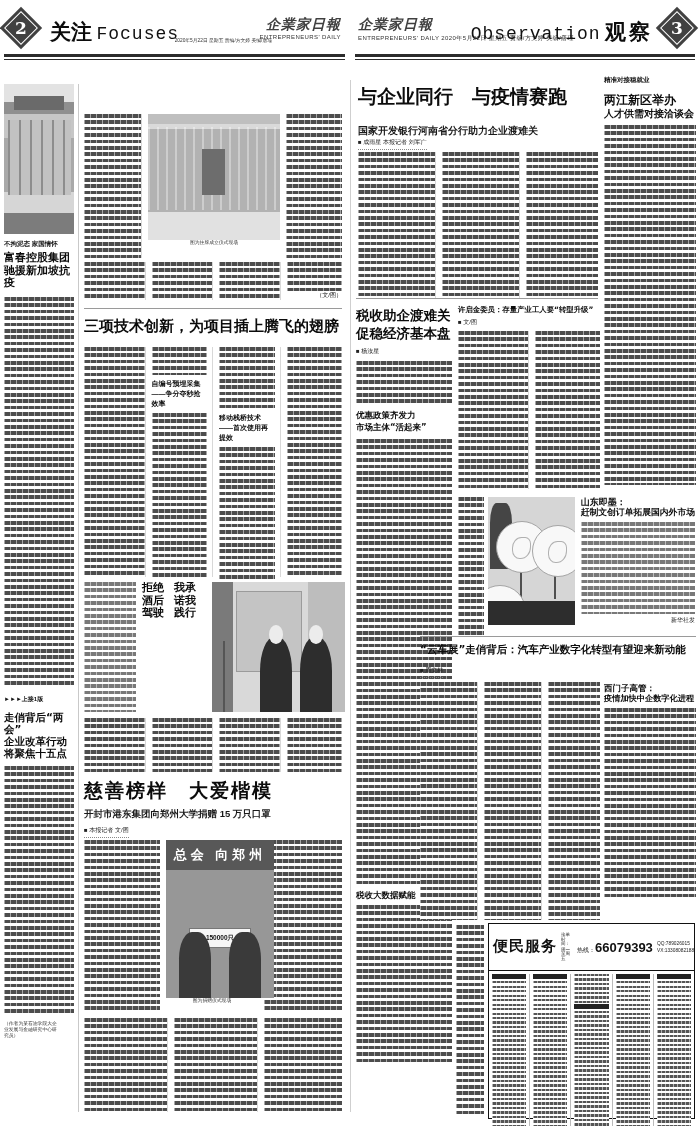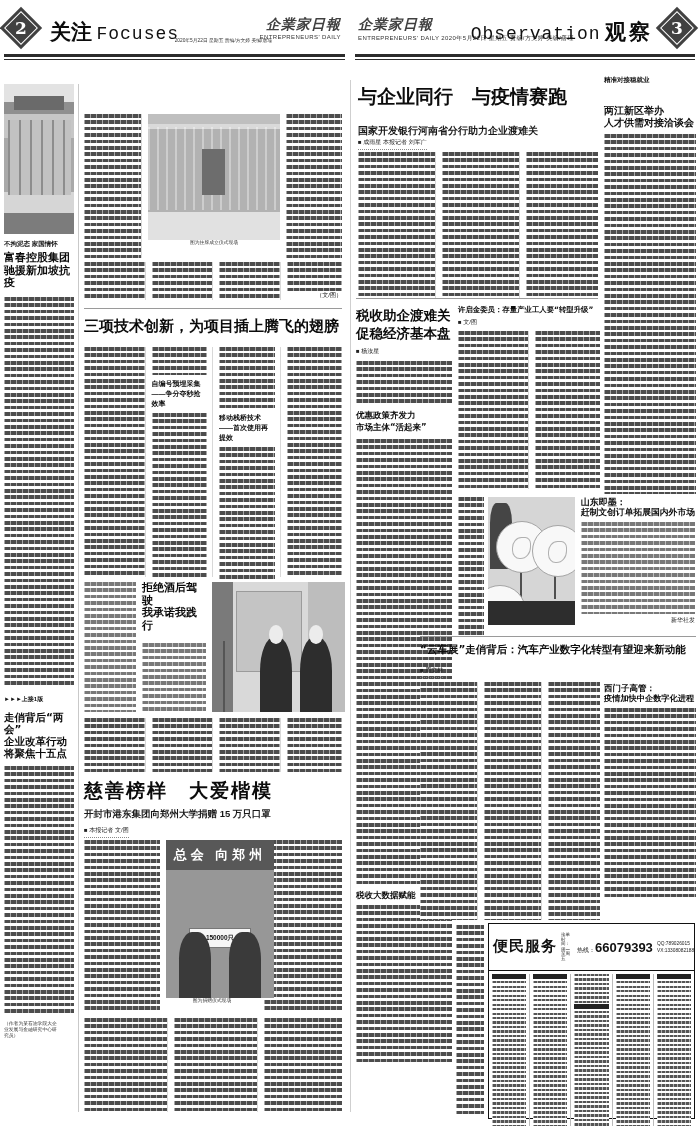--- a/index.html
+++ b/index.html
@@ -155,21 +155,21 @@
         <div>移动栈桥技术</div>
         <div>——首次使用再提效</div>
       </div>
       <div class="greek" style="height:132px"></div>
     </div>
     <div class="greek col"></div>
   </div>
 
   <div class="abs greek greek-it" style="left:84px;top:582px;width:52px;height:130px"></div>
   <div class="abs cols" style="left:142px;top:582px;width:203px;height:130px">
-    <div style="width:64px;display:flex;flex-direction:column">
+    <div style="width:64px;display:flex;flex-direction:row">
       <div class="hl" style="font-size:11px">拒绝酒后驾驶</div>
       <div class="hl" style="font-size:11px">我承诺我践行</div>
       <div class="greek greek-it" style="flex:1;margin-top:10px"></div>
     </div>
     <div class="ph ph-signing col">
       <div class="screen"></div>
       <div class="flagpole"></div>
       <div class="man" style="left:36%"></div>
       <div class="man" style="left:66%"></div>
     </div>
@@ -227,21 +227,21 @@
   <div class="abs" style="left:358px;top:124px;font-size:10px;font-weight:bold;color:#1a1a1a;white-space:nowrap">国家开发银行河南省分行助力企业渡难关</div>
   <div class="abs byline" style="left:358px;top:138px;border-bottom:1px dotted #888;padding-bottom:2px">■ 成雨星 本报记者 刘军广</div>
   <div class="abs cols" style="left:358px;top:152px;width:240px;height:146px">
     <div class="greek col vr"></div>
     <div class="greek col vr"></div>
     <div class="greek col"></div>
   </div>
 
   <div class="abs" style="left:604px;top:76px;width:92px">
     <div style="font-size:6.5px;font-weight:bold">精准对接稳就业</div>
-    <div class="hl" style="font-size:10px;margin-top:20px">两江新区举办</div>
+    <div class="hl" style="font-size:12px;margin-top:9px">两江新区举办</div>
     <div class="hl" style="font-size:10px">人才供需对接洽谈会</div>
     <div class="greek" style="height:360px;margin-top:6px"></div>
   </div>
 
   <div class="abs rule" style="left:356px;top:298px;width:242px"></div>
 
   <div class="abs" style="left:458px;top:306px;width:142px">
     <div class="hl" style="font-size:7.4px;white-space:nowrap">许启金委员：存量产业工人要“转型升级”</div>
     <div class="byline" style="margin-top:3px">■ 文/图</div>
     <div class="cols" style="margin-top:4px;height:158px">

